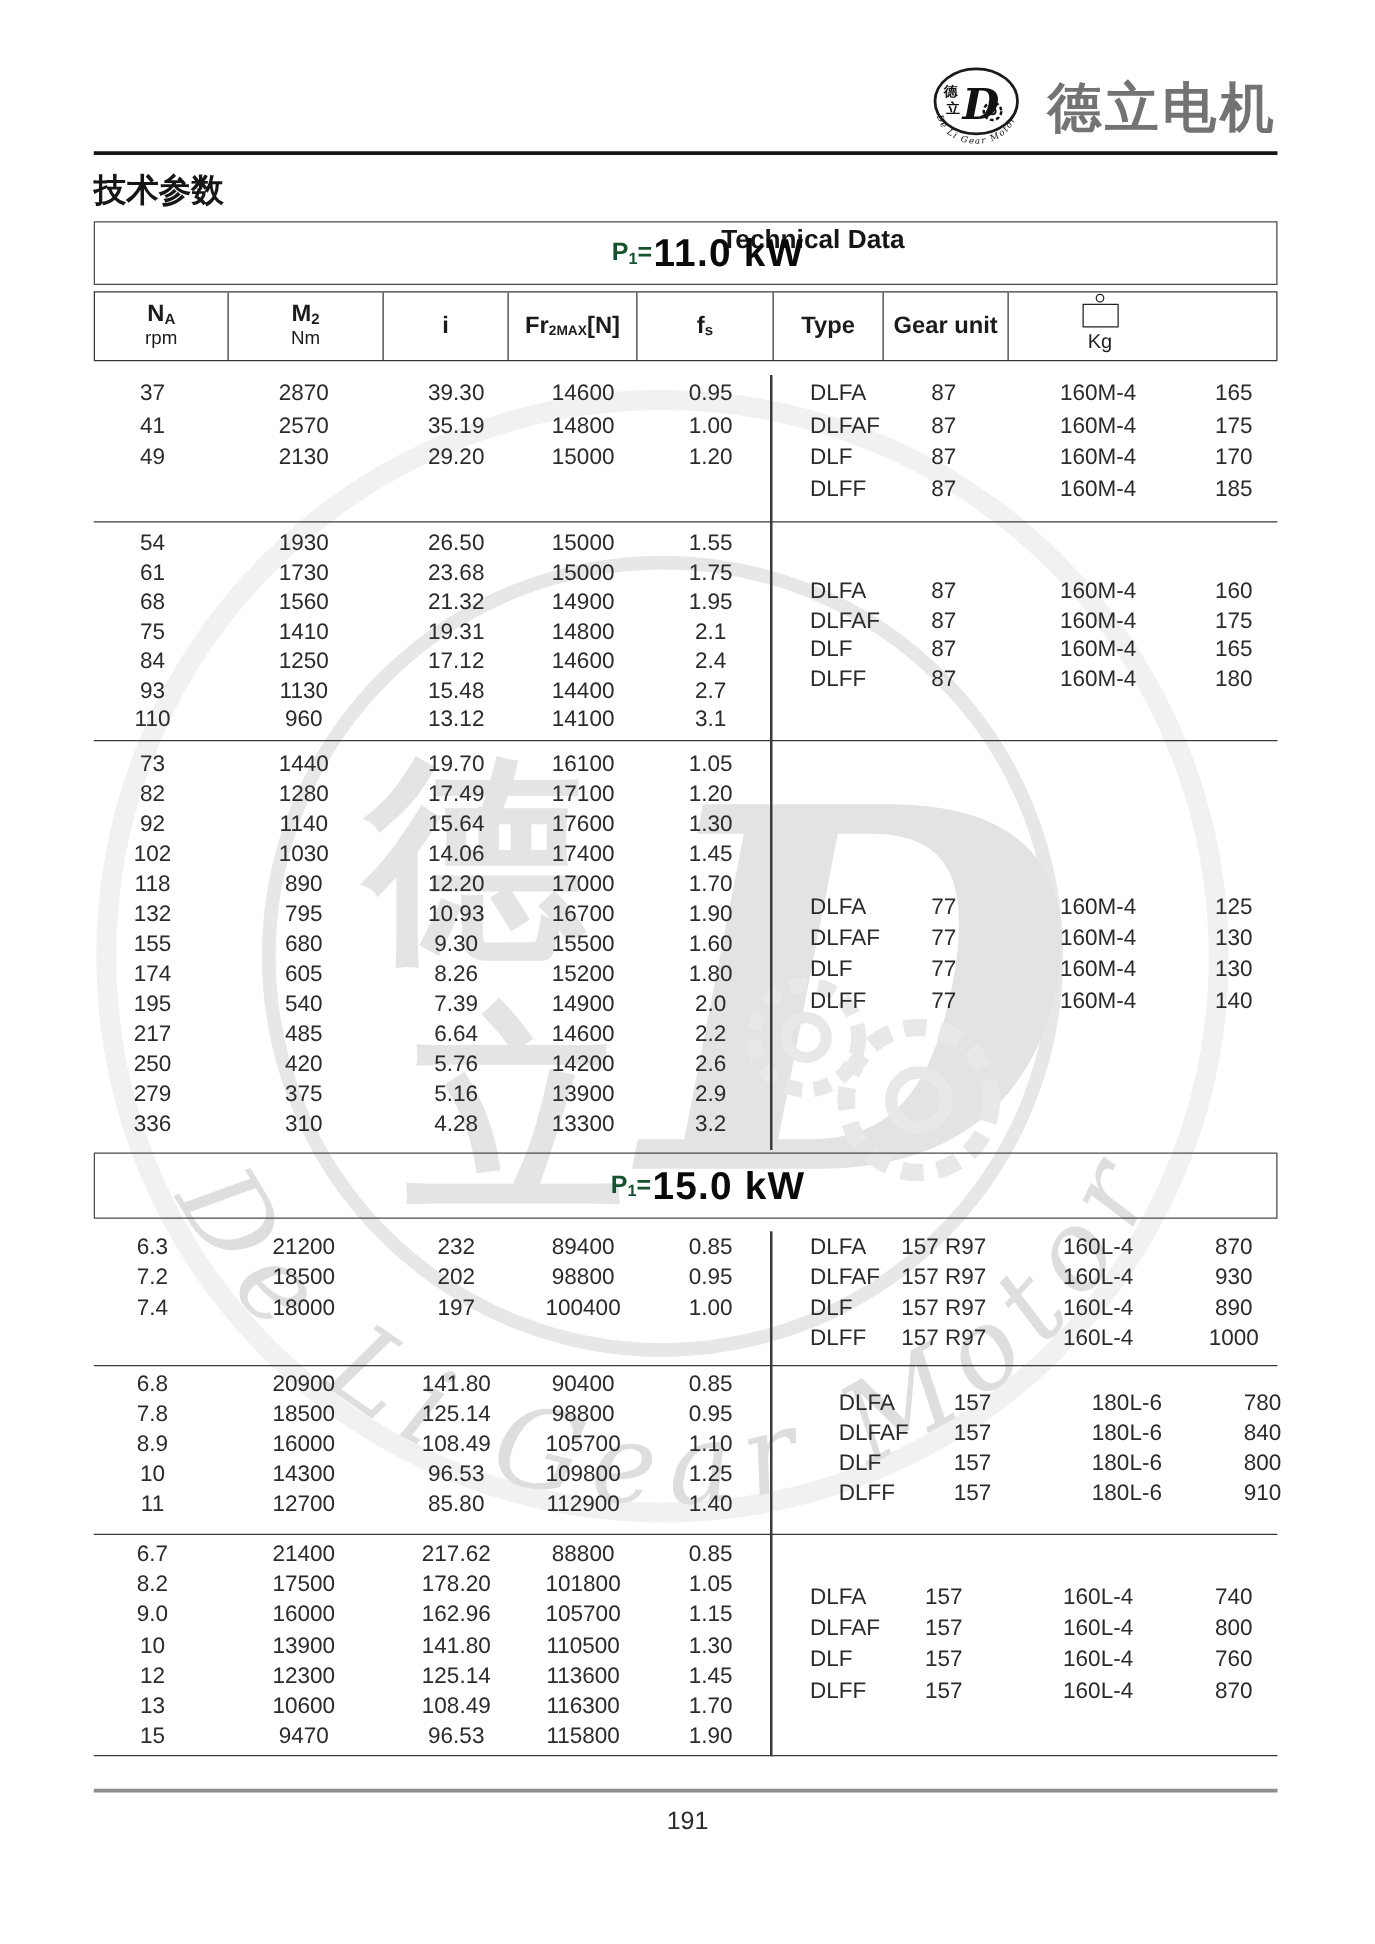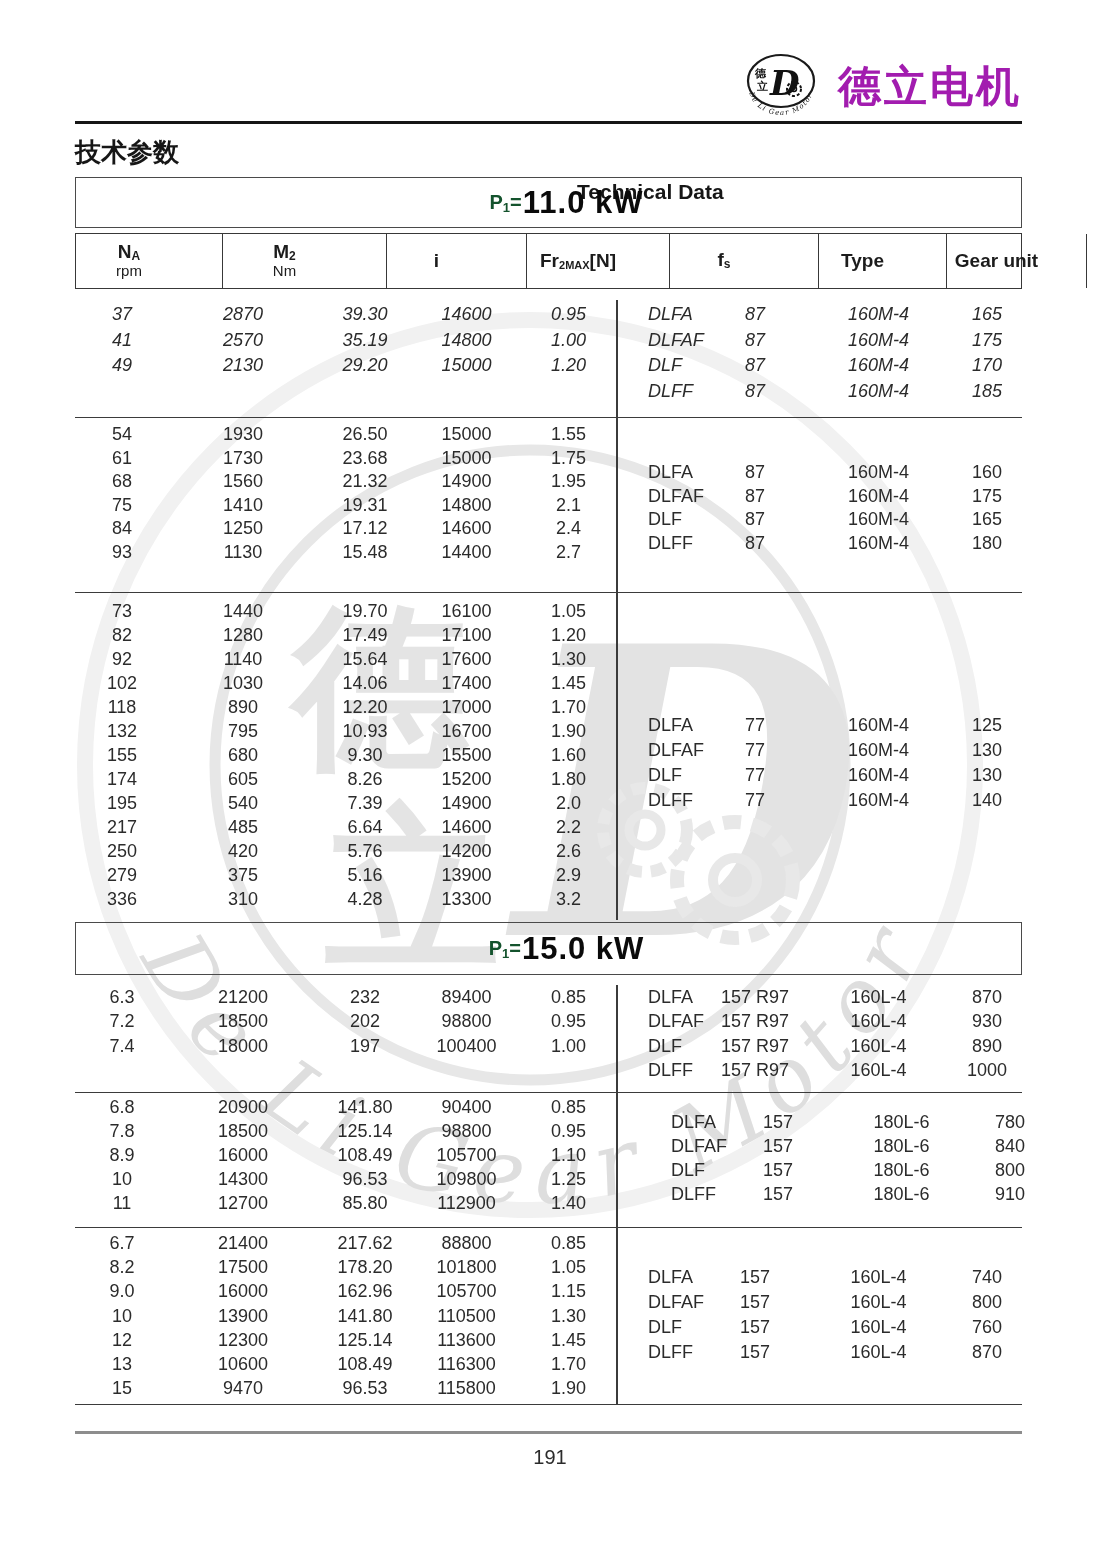--- a/index.html
+++ b/index.html
@@ -3,36 +3,36 @@
 <meta charset="utf-8">
 <style>
   html,body{margin:0;padding:0;background:#ffffff;}
   .page{position:relative;width:1100px;height:1555px;background:#fff;overflow:hidden;
         font-family:"Liberation Sans",sans-serif;color:#2b2b2b;}
   .wm{position:absolute;left:0;top:0;width:1100px;height:1555px;}
   .page > *{position:absolute;}
   
   .logo-svg{left:742px;top:52px;width:78px;height:68px;}
   .brand{left:838px;top:58px;font-family:"DejaVu Serif",serif;font-weight:bold;
-         font-size:43px;letter-spacing:3px;color:#a21caf;white-space:nowrap;}
+         font-size:43px;letter-spacing:3px;color:#737373;white-space:nowrap;}
   .header-rule{left:75px;top:121px;width:947px;height:3px;background:#161616;}
   .title-cn{left:75px;top:135px;font-size:26px;font-weight:bold;color:#161616;}
   .title-en{left:577px;top:140px;font-size:21px;font-weight:bold;color:#161616;margin-top:40px;}
   
   .pbox{left:75px;width:947px;border:1.7px solid #4a4a4a;box-sizing:border-box;
         display:flex;align-items:center;justify-content:center;}
   .pbox1{top:177px;height:51px;}
   .pbox2{top:922px;height:53px;}
   .p-small{font-size:20px;font-weight:bold;color:#14532d;margin-left:36px;}
   .p-small sub{font-size:13px;vertical-align:-3px;}
   .p-big{font-size:31px;font-weight:bold;letter-spacing:1px;color:#0a0a0a;margin-left:1px;}
   
   .thead{left:75px;top:233px;width:947px;height:56px;display:grid;box-sizing:border-box;
          grid-template-columns:106px 124px 100px 103px 109px 88px 100px 147px 70px;
-         border:1.8px solid #383838;gap:40px;}
+         border:1.8px solid #383838;}
   .th{display:flex;flex-direction:column;align-items:center;justify-content:center;
       border-left:1.5px solid #383838;font-weight:bold;color:#1c1c1c;line-height:1.1;}
   .th:first-child{border-left:none;}
   .th .main{font-size:19px;}
   .th sub{font-size:12px;vertical-align:-2px;}
   .th sub.sub2{font-size:11px;}
   .th .unit{font-size:15px;font-weight:normal;}
   .wicon{width:27px;height:17px;border:1.7px solid #222;position:relative;margin-bottom:3px;margin-top:4px;}
   .wicon::before{content:"";position:absolute;top:-9px;left:50%;transform:translateX(-50%);
       width:5px;height:5px;border:1.4px solid #222;border-radius:50%;background:#fff;}
@@ -50,21 +50,21 @@
   .c,.r{display:block;text-align:center;font-size:18px;box-sizing:border-box;color:#2b2b2b;}
   .c0{width:106px;padding-right:12px;}
   .c1{width:124px;}
   .c2{width:100px;padding-left:20px;}
   .c3{width:103px;padding-left:20px;}
   .c4{width:109px;padding-left:12px;}
   .r0{width:88px;text-align:left;padding-left:31px;}
   .r1{width:100px;}
   .r2{width:147px;}
   .r3{width:70px;}
-  .s0b0{height:118px;} .s0b0 .lrow,.s0b0 .rrow{height:25.5px;} .s0b0 .bleft,.s0b0 .bright{padding-top:2px;font-style:italic;}
+  .s0b0{height:118px;} .s0b0 .lrow,.s0b0 .rrow{height:25.5px;} .s0b0 .bleft,.s0b0 .bright{padding-top:2px;}
   .s0b1{height:175px;} .s0b1 .lrow,.s0b1 .rrow{height:23.5px;} .s0b1 .bleft{padding-top:5px;} .s0b1 .bright{padding-top:43px;}
   .s0b2{height:327px;} .s0b2 .lrow{height:24px;} .s0b2 .bleft{padding-top:6px;} .s0b2 .rrow{height:25px;} .s0b2 .bright{padding-top:120px;}
   .s1b0{height:108px;} .s1b0 .lrow,.s1b0 .rrow{height:24.5px;}
   .s1b1{height:135px;gap:23px;} .s1b1 .lrow,.s1b1 .rrow{height:24px;} .s1b1 .bleft{padding-top:2px;} .s1b1 .bright{padding-top:17px;}
   .s1b2{height:177px;} .s1b2 .lrow{height:24.3px;} .s1b2 .bleft{padding-top:3px;} .s1b2 .rrow{height:25px;} .s1b2 .bright{padding-top:37px;}
   
   .bottom-rule{left:75px;top:1431px;width:947px;height:3px;background:#8d8d8d;}
   .pagenum{left:0;top:1446px;width:1100px;text-align:center;font-size:20px;color:#2b2b2b;}
 </style>
 </head>
@@ -234,20 +234,27 @@
             <span class="c c3">14600</span>
             <span class="c c4">2.4</span>
           </div>
           <div class="lrow">
             <span class="c c0">93</span>
             <span class="c c1">1130</span>
             <span class="c c2">15.48</span>
             <span class="c c3">14400</span>
             <span class="c c4">2.7</span>
           </div>
+          <div class="lrow">
+            <span class="c c0">110</span>
+            <span class="c c1">960</span>
+            <span class="c c2">13.12</span>
+            <span class="c c3">14100</span>
+            <span class="c c4">3.1</span>
+          </div>
         </div>
         <div class="bright">
           <div class="rrow">
             <span class="r r0">DLFA</span>
             <span class="r r1">87</span>
             <span class="r r2">160M-4</span>
             <span class="r r3">160</span>
           </div>
           <div class="rrow">
             <span class="r r0">DLFAF</span>

